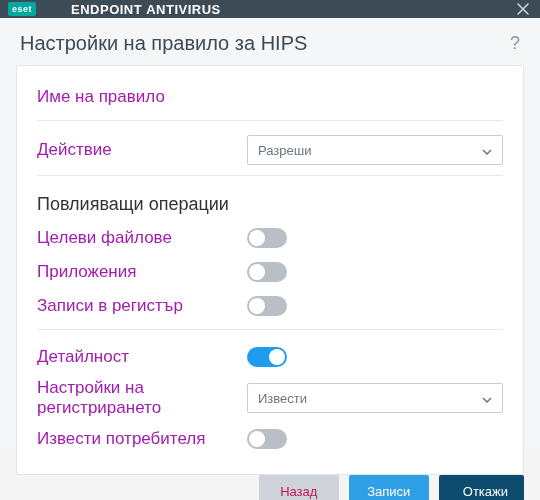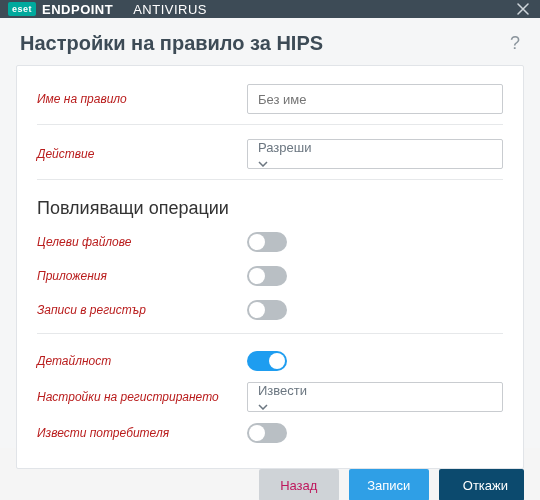--- a/index.html
+++ b/index.html
@@ -29,36 +29,36 @@
   .brand-badge {
     background: #00a99d;
     color: #fff;
     font-size: 9px;
     font-weight: bold;
     padding: 2px 4px;
     border-radius: 2px;
     letter-spacing: 0.5px;
     margin-right: 6px;
   }
-  .title-strong { font-weight: 600; letter-spacing: 0.5px; }
-  .title-light { font-weight: 400; letter-spacing: 0.5px; margin-left: 20px; }
+  .title-strong { font-weight: 600; letter-spacing: 0.5px; margin-left: 29px; }
+  .title-light { font-weight: 700; letter-spacing: 0.5px; margin-left: 4px; }
   .titlebar-spacer { flex: 1; }
   .title-close {
     width: 18px; height: 18px;
     display: flex; align-items: center; justify-content: center;
     cursor: pointer; color: #cfd6db;
   }
   .header {
     padding: 14px 20px 10px 20px;
     display: flex;
     align-items: center;
   }
   .header h1 {
     font-size: 20px;
-    font-weight: 700;
+    font-weight: 400;
     color: #3d4b56;
     flex: 1;
   }
   .help-icon {
     color: #8a949c;
     font-size: 18px;
     cursor: pointer;
   }
   .panel {
     margin: 0 16px;
@@ -69,23 +69,22 @@
     flex: 0 0 auto;
   }
   .row {
     display: flex;
     align-items: center;
     min-height: 34px;
     padding: 4px 0;
   }
   .row .label {
     width: 210px;
-    font-size: 12px;
-    color: #b91c1c;
-    font-style: italic;
+    font-size: 17px;
+    color: #a21caf;
   }
   .row .control { flex: 1; }
   .hr {
     border: none;
     border-top: 1px solid #e6e8ea;
     margin: 6px 0 10px 0;
   }
   .section-title {
     font-size: 18px;
     color: #333;
@@ -96,23 +95,23 @@
     height: 30px;
     border: 1px solid #c9ccd0;
     border-radius: 2px;
     background: #fff;
     font-size: 13px;
     color: #6b7680;
     padding: 0 10px;
   }
   .select {
     display: flex;
+    align-items: center;
     justify-content: space-between;
     cursor: pointer;
-    flex-direction: column;
   }
   .select .chev { color: #6b7680; }
   .toggle {
     width: 40px; height: 20px;
     border-radius: 10px;
     background: #b9bfc4;
     position: relative;
     cursor: pointer;
   }
   .toggle .knob {
@@ -166,23 +165,20 @@
 
   <div class="header">
     <h1>Настройки на правило за HIPS</h1>
     <span class="help-icon">?</span>
   </div>
 
   <div class="panel">
 
     <div class="row">
       <div class="label">Име на правило</div>
-      <div class="control">
-        <input class="text" type="text" placeholder="Без име" style="">
-      </div>
     </div>
 
     <hr class="hr">
 
     <div class="row">
       <div class="label">Действие</div>
       <div class="control">
         <div class="select">
           <span>Разреши</span>
           <span class="chev">

